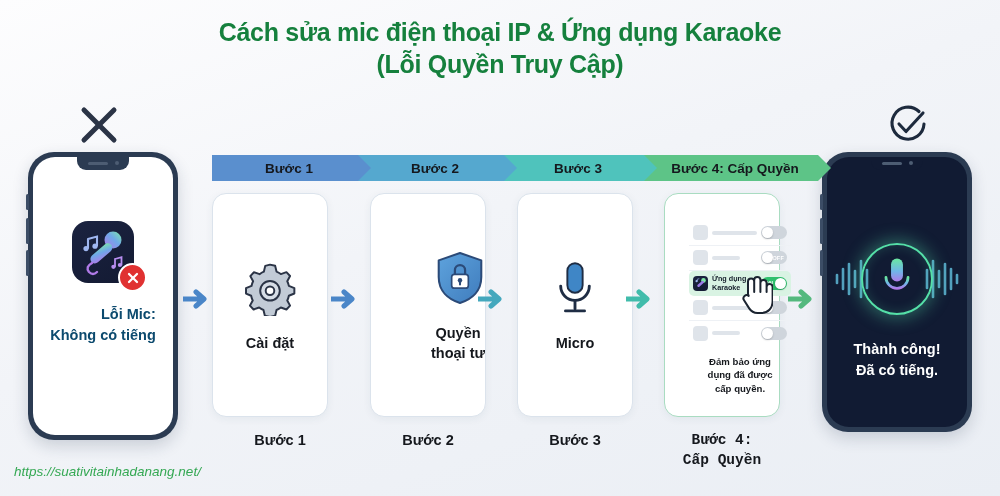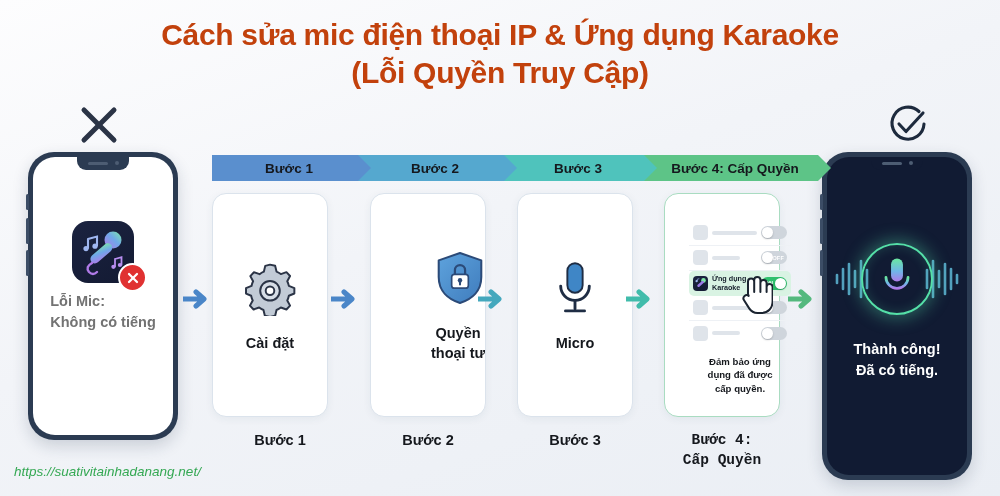--- a/index.html
+++ b/index.html
@@ -12,22 +12,22 @@
     overflow: hidden;
     color: #1b2430;
   }
 
   
   .title-wrap {
     position: absolute; top: 16px; left: 0; width: 1000px;
     text-align: center;
   }
   .title-line {
-    font-size: 30px; font-weight: bold; letter-spacing: -0.3px;
-    line-height: 1.28; color: #c2410c;
+    font-size: 25px; font-weight: bold; letter-spacing: -0.3px;
+    line-height: 1.28; color: #15803d;
   }
 
   
   .mark { position: absolute; }
   .mark-x { left: 78px; top: 104px; width: 42px; height: 42px; }
   .mark-check { left: 886px; top: 102px; width: 44px; height: 44px; }
 
   
   .phone {
     position: absolute;
@@ -58,40 +58,40 @@
     position: absolute; right: 10px; top: 4px; width: 4px; height: 4px;
     border-radius: 50%; background: #4d5d73;
   }
   .side-btn {
     position: absolute; left: -2px; width: 3px; border-radius: 2px;
     background: #3c4d66;
   }
 
   #phone-left { left: 28px; top: 152px; width: 150px; height: 288px; }
   #phone-left .phone-inner { background: #ffffff; }
-  #phone-right { left: 822px; top: 152px; width: 150px; height: 328px; }
+  #phone-right { left: 822px; top: 152px; width: 150px; height: 280px; }
   #phone-right .phone-inner { background: #111b33; }
 
   .app-icon-wrap {
     position: relative; margin-top: 64px;
   }
   .app-icon {
     width: 62px; height: 62px; border-radius: 16px;
     background: linear-gradient(150deg, #1b2340 0%, #131a33 100%);
     position: relative; overflow: hidden;
   }
   .err-badge {
     position: absolute; right: -13px; bottom: -9px;
     width: 29px; height: 29px; border-radius: 50%;
     background: #e03131; border: 2px solid #ffffff;
     display: flex; align-items: center; justify-content: center;
   }
   .phone-caption {
-    margin-top: 8px; text-align: left; font-size: 14.5px;
-    font-weight: bold; line-height: 1.42; color: #737373;
+    margin-top: 21px; text-align: right; font-size: 14.5px;
+    font-weight: bold; line-height: 1.42; color: #0c4a6e;
   }
   .phone-caption-light {
     margin-top: 16px; text-align: center; font-size: 14.5px;
     font-weight: bold; line-height: 1.45; color: #ffffff;
   }
   .mic-success {
     margin-top: 78px; position: relative;
     width: 132px; height: 88px;
     display: flex; align-items: center; justify-content: center;
   }

